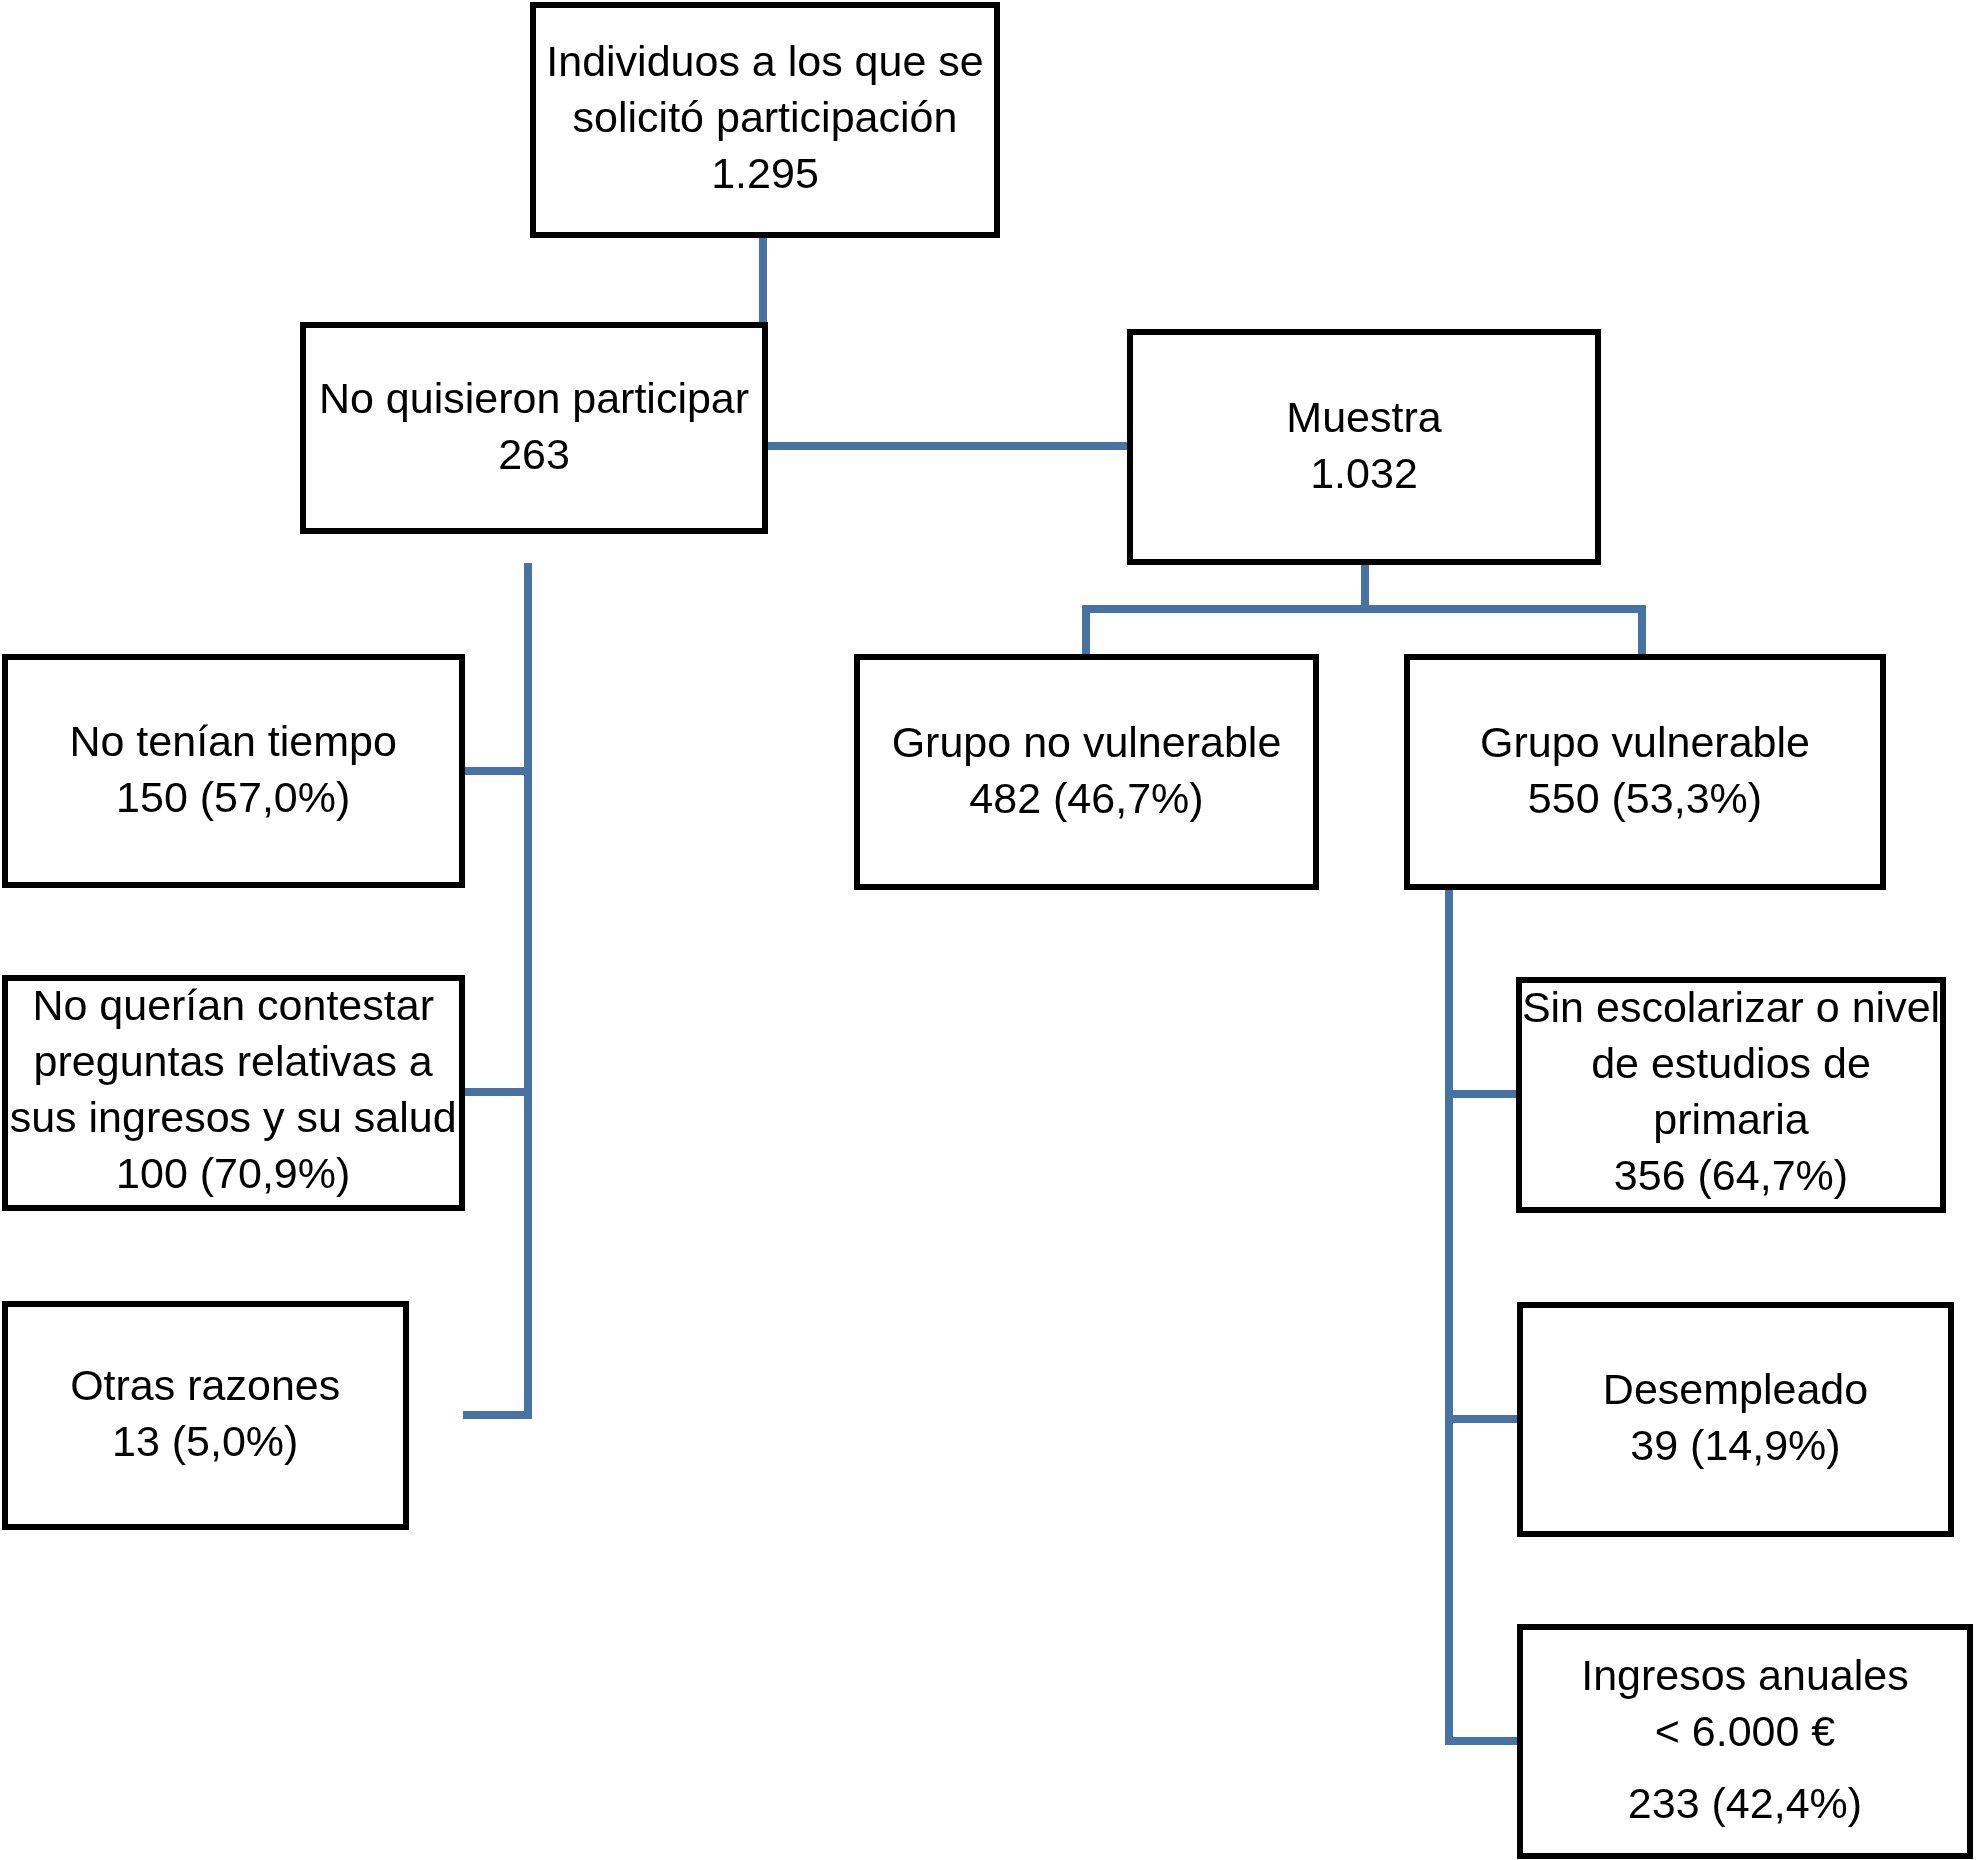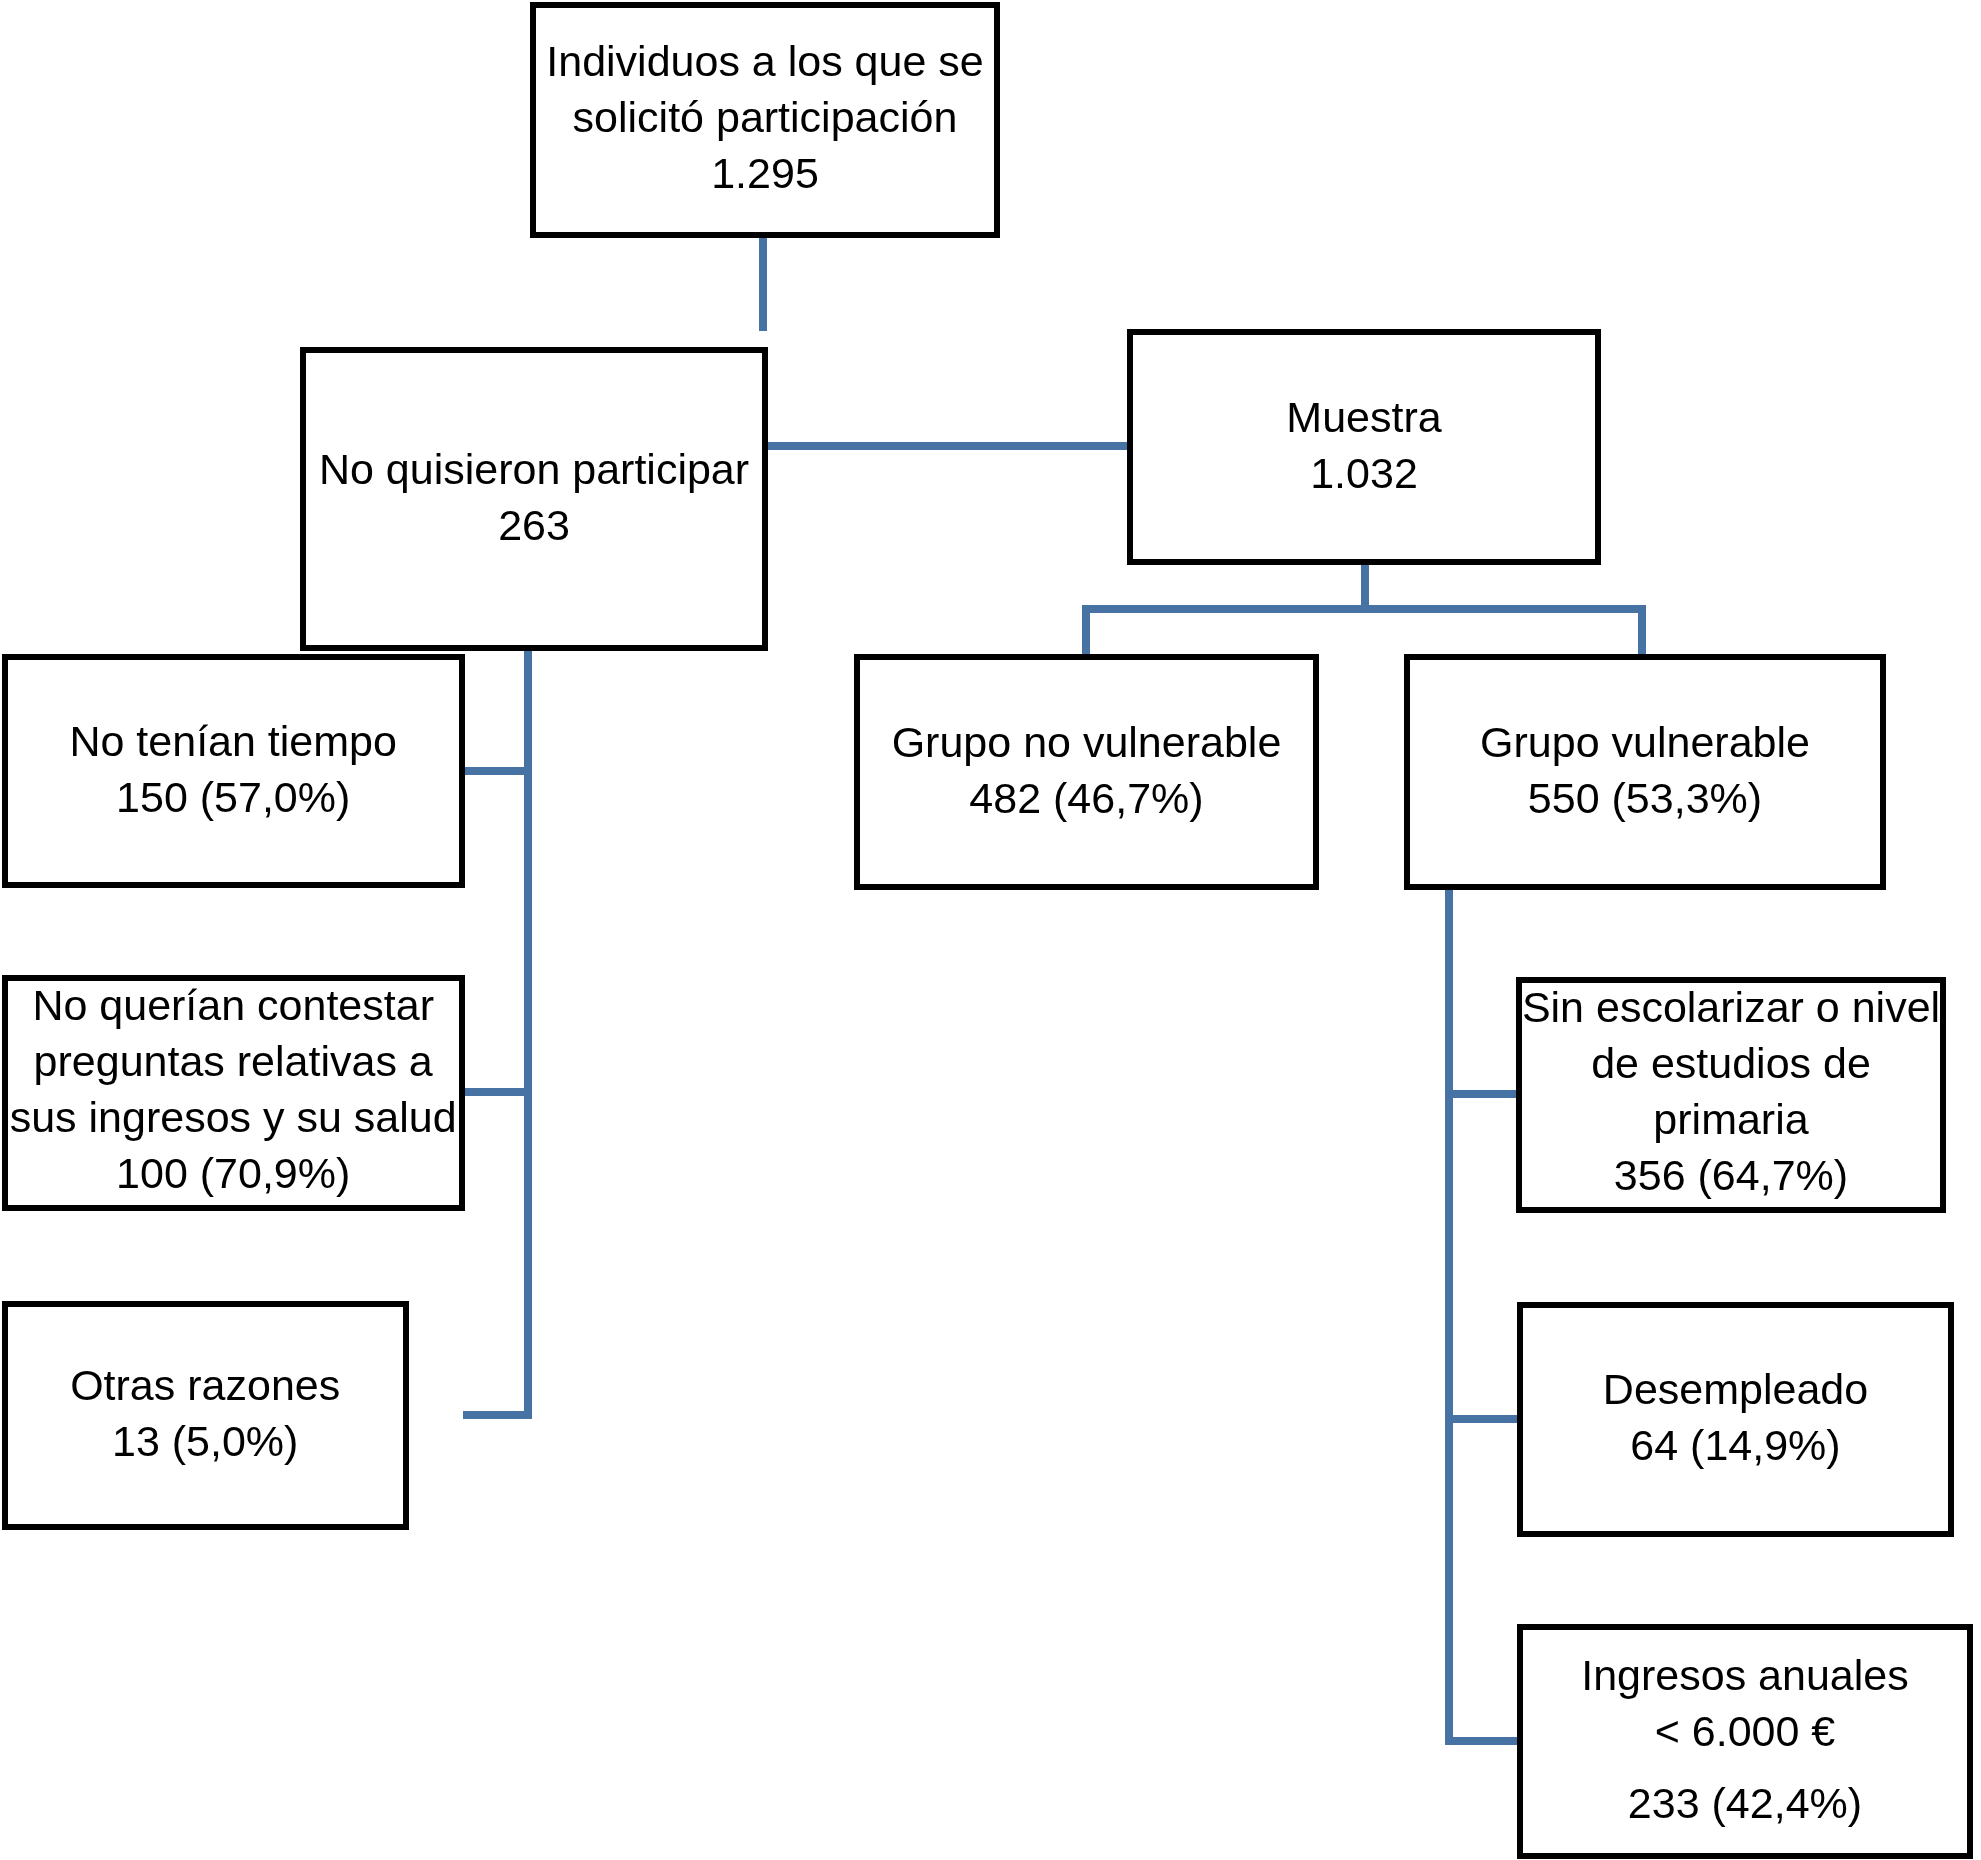--- a/index.html
+++ b/index.html
@@ -40,21 +40,21 @@
   .node span.gap-above {
     margin-top: 15.5px;
   }
   .conn {
     position: absolute;
     background: var(--accent, #4673a4);
     z-index: 1;
   }
   
   #n-solicited      { left: 530px;  top: 1.7px;    width: 470px; height: 236px; }
-  #n-declined       { left: 300px;  top: 347px;  width: 468px; height: 304px; }
+  #n-declined       { left: 300px;  top: 322px;  width: 468px; height: 212px; }
   #n-sample         { left: 1127px; top: 329px;  width: 474px; height: 236px; }
   #n-no-time        { left: 1.7px;    top: 654px;  width: 463px; height: 234px; }
   #n-no-answer      { left: 1.7px;    top: 975px; width: 463px; height: 236px; }
   #n-other-reasons  { left: 1.7px;    top: 1301px; width: 407px; height: 229px; }
   #n-non-vulnerable { left: 854px;  top: 654px;  width: 465px; height: 236px; }
   #n-vulnerable     { left: 1404px; top: 654px;  width: 482px; height: 236px; }
   #n-no-schooling   { left: 1516px; top: 977px; width: 430px; height: 236px; }
   #n-unemployed     { left: 1517px; top: 1302px; width: 437px; height: 235px; }
   #n-low-income     { left: 1517px; top: 1624px; width: 456px; height: 235px; }
   
@@ -123,21 +123,21 @@
 
   <div class="node dense" id="n-no-schooling">
     <span>Sin escolarizar o nivel</span>
     <span>de estudios de</span>
     <span>primaria</span>
     <span>356 (64,7%)</span>
   </div>
 
   <div class="node" id="n-unemployed">
     <span>Desempleado</span>
-    <span>64 (14,9%)</span>
+    <span>39 (14,9%)</span>
   </div>
 
   <div class="node" id="n-low-income">
     <span>Ingresos anuales</span>
     <span>&lt; 6.000 €</span>
     <span class="gap-above">233 (42,4%)</span>
   </div>
 
   <div class="conn" id="c-top-drop"></div>
   <div class="conn" id="c-declined-sample"></div>

